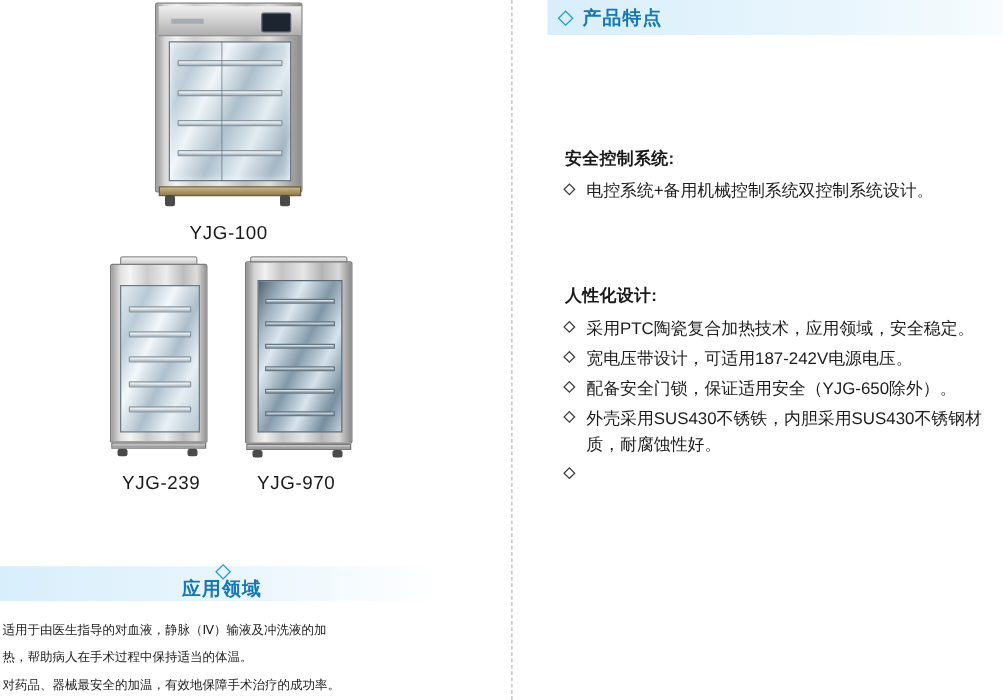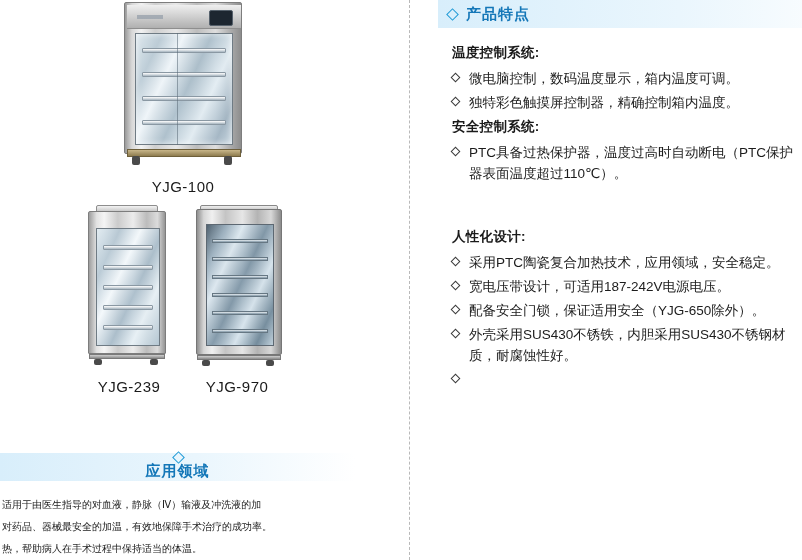--- a/index.html
+++ b/index.html
@@ -344,49 +344,38 @@
       <div class="caption cap-650">YJG-970</div>
     </div>
 
     <div class="section-bar bar-left">
       <span class="diamond"></span>
       <span class="section-title">应用领域</span>
     </div>
 
     <div class="left-body">
       <p>适用于由医生指导的对血液，静脉（Ⅳ）输液及冲洗液的加</p>
+      <p>热，帮助病人在手术过程中保持适当的体温。</p>
       <p>对药品、器械最安全的加温，有效地保障手术治疗的成功率。</p>
-      <p>热，帮助病人在手术过程中保持适当的体温。</p>
     </div>
   </div>
 
   <div class="right-col">
 
     <div class="section-bar bar-right">
       <span class="diamond"></span>
       <span class="section-title">产品特点</span>
     </div>
 
-    <div class="feat-block blk-temp">
-      <div class="feat-head">温度控制系统:</div>
-      <div class="feat-item">
-        <span class="bullet"></span>
-        <span>微电脑控制，数码温度显示，箱内温度可调。</span>
-      </div>
-      <div class="feat-item">
-        <span class="bullet"></span>
-        <span>独特彩色触摸屏控制器，精确控制箱内温度。</span>
-      </div>
-    </div>
 
     <div class="feat-block blk-safe">
       <div class="feat-head">安全控制系统:</div>
       <div class="feat-item">
         <span class="bullet"></span>
-        <span>PTC具备过热保护器，温度过高时自动断电（PTC保护器表面温度超过110℃）。</span>
+        <span>电控系统+备用机械控制系统双控制系统设计。</span>
       </div>
     </div>
 
     <div class="feat-block blk-human">
       <div class="feat-head">人性化设计:</div>
       <div class="feat-item">
         <span class="bullet"></span>
         <span>采用PTC陶瓷复合加热技术，应用领域，安全稳定。</span>
       </div>
       <div class="feat-item">

